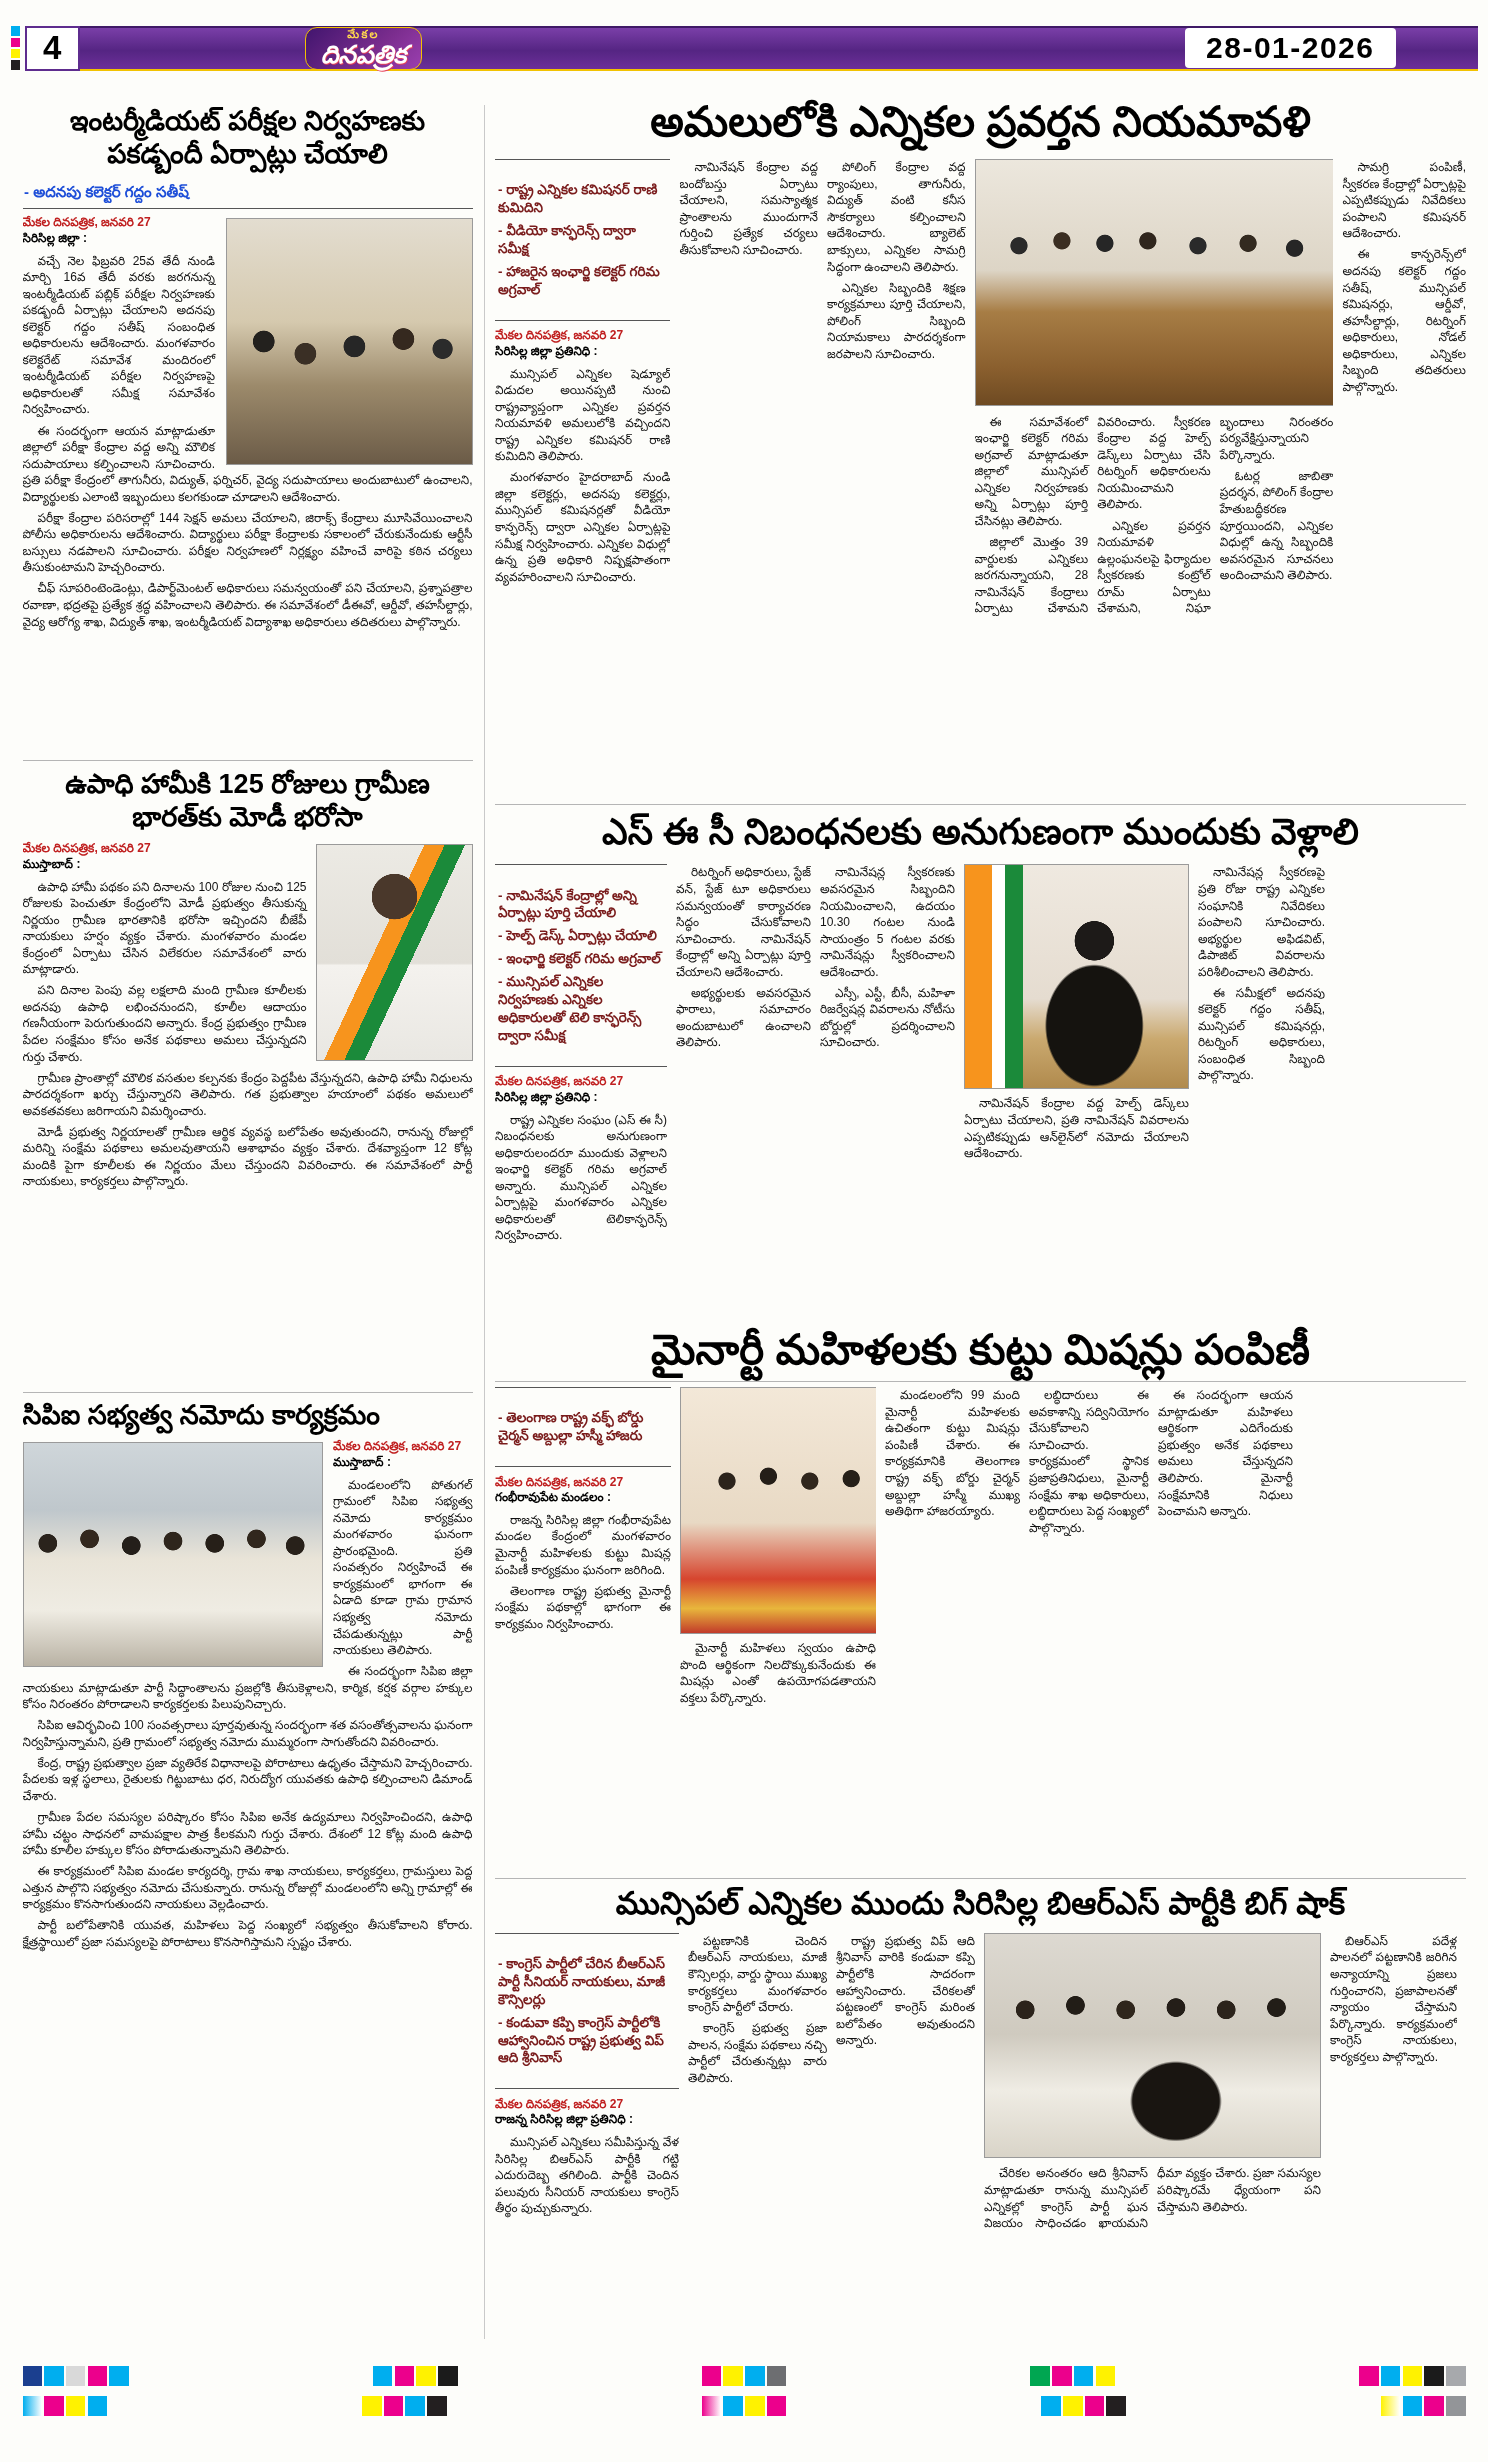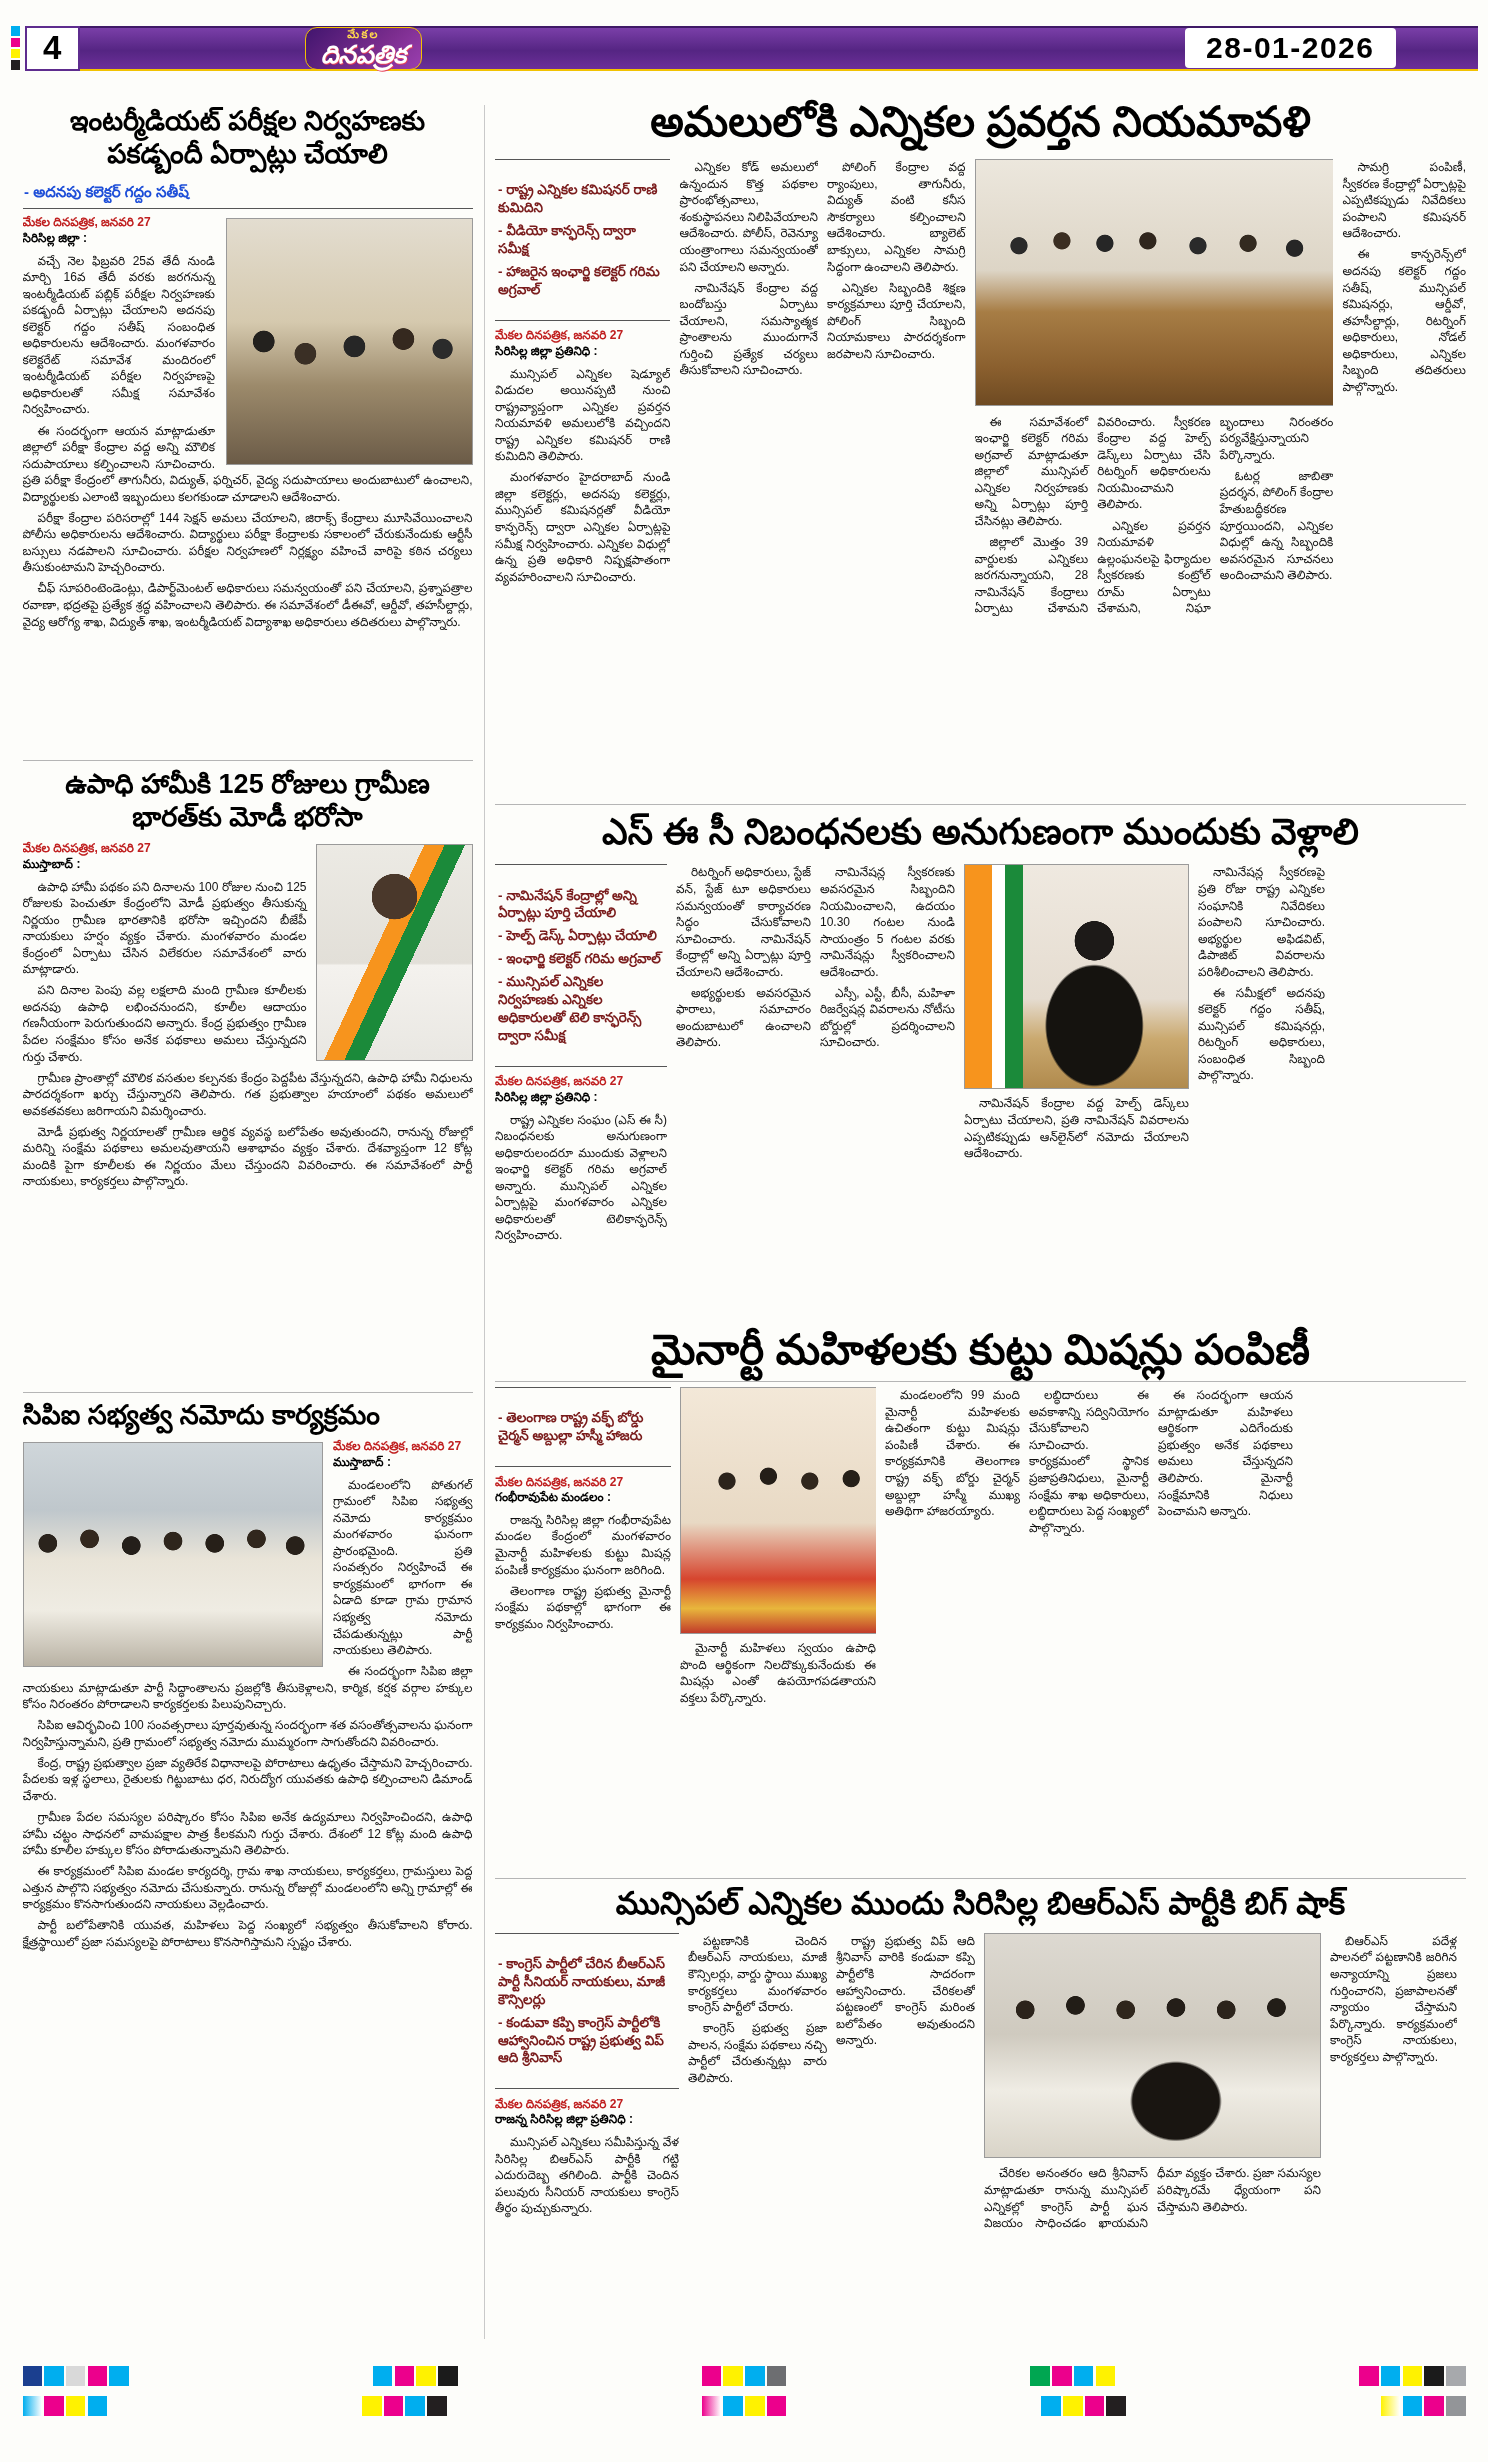--- a/index.html
+++ b/index.html
@@ -179,21 +179,20 @@
           <span class="src">మేకల దినపత్రిక, జనవరి 27</span>
           <span class="place">సిరిసిల్ల జిల్లా ప్రతినిధి :</span>
         </div>
         <div class="plist">
             <p>మున్సిపల్ ఎన్నికల షెడ్యూల్ విడుదల అయినప్పటి నుంచి రాష్ట్రవ్యాప్తంగా ఎన్నికల ప్రవర్తన నియమావళి అమలులోకి వచ్చిందని రాష్ట్ర ఎన్నికల కమిషనర్ రాణి కుమిదిని తెలిపారు.</p>
             <p>మంగళవారం హైదరాబాద్ నుండి జిల్లా కలెక్టర్లు, అదనపు కలెక్టర్లు, మున్సిపల్ కమిషనర్లతో వీడియో కాన్ఫరెన్స్ ద్వారా ఎన్నికల ఏర్పాట్లపై సమీక్ష నిర్వహించారు. ఎన్నికల విధుల్లో ఉన్న ప్రతి అధికారి నిష్పక్షపాతంగా వ్యవహరించాలని సూచించారు.</p>
           </div>
       </div>
       <div class="col" style="width:139px">
         <div class="plist">
-            <p>ఎన్నికల కోడ్ అమలులో ఉన్నందున కొత్త పథకాల ప్రారంభోత్సవాలు, శంకుస్థాపనలు నిలిపివేయాలని ఆదేశించారు. పోలీస్, రెవెన్యూ యంత్రాంగాలు సమన్వయంతో పని చేయాలని అన్నారు.</p>
             <p>నామినేషన్ కేంద్రాల వద్ద బందోబస్తు ఏర్పాటు చేయాలని, సమస్యాత్మక ప్రాంతాలను ముందుగానే గుర్తించి ప్రత్యేక చర్యలు తీసుకోవాలని సూచించారు.</p>
           </div>
       </div>
       <div class="col" style="width:139px">
         <div class="plist">
             <p>పోలింగ్ కేంద్రాల వద్ద ర్యాంపులు, తాగునీరు, విద్యుత్ వంటి కనీస సౌకర్యాలు కల్పించాలని ఆదేశించారు. బ్యాలెట్ బాక్సులు, ఎన్నికల సామగ్రి సిద్ధంగా ఉంచాలని తెలిపారు.</p>
             <p>ఎన్నికల సిబ్బందికి శిక్షణ కార్యక్రమాలు పూర్తి చేయాలని, పోలింగ్ సిబ్బంది నియామకాలు పారదర్శకంగా జరపాలని సూచించారు.</p>
           </div>
       </div>
       <div class="col" style="width:360px">

